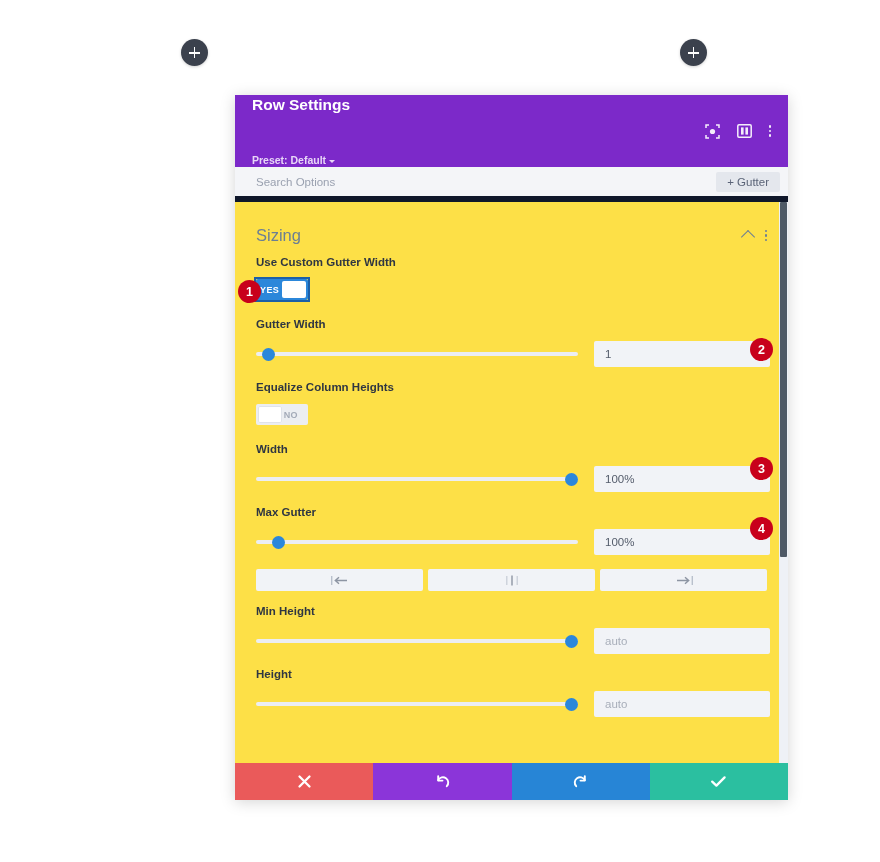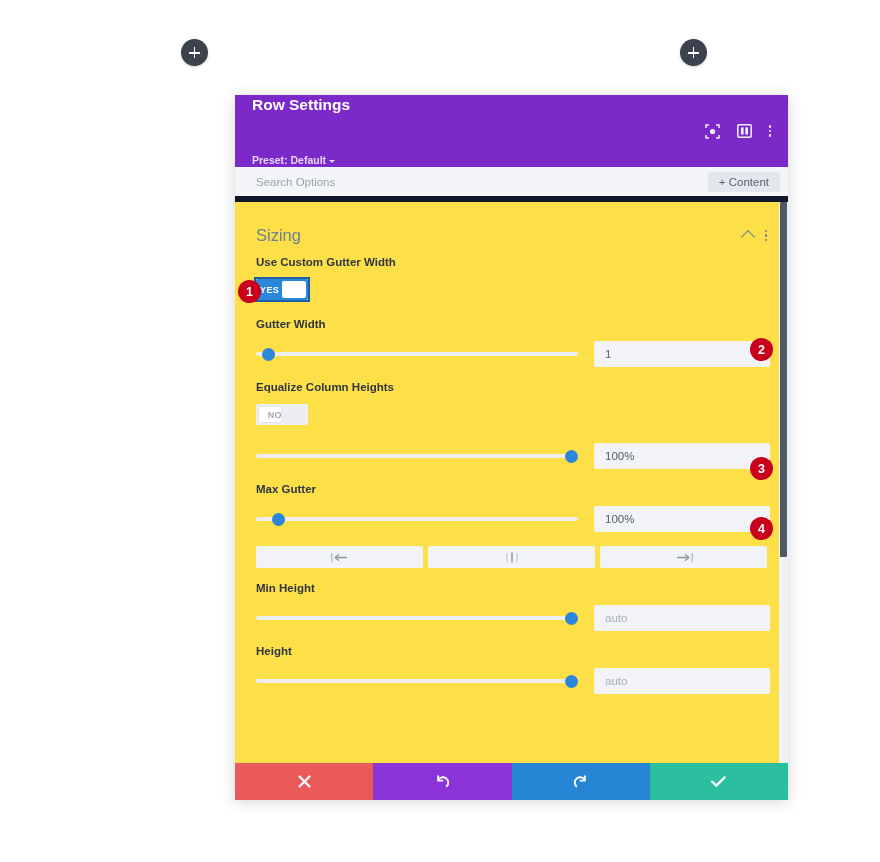--- a/index.html
+++ b/index.html
@@ -235,21 +235,21 @@
     position: absolute;
     font-size: 9px;
     font-weight: bold;
     letter-spacing: 0.4px;
   }
   .toggle.on  { background: #2b87da; }
   .toggle.on  .knob { right: 2px; }
   .toggle.on  .tlabel { left: 4px; color: #ffffff; }
   .toggle.off { background: #eceef2; }
   .toggle.off .knob { left: 2px; box-shadow: 0 0 0 1px #e0e3ea inset; }
-  .toggle.off .tlabel { right: 26px; color: #a3aab8; }
+  .toggle.off .tlabel { right: 10px; color: #a3aab8; }
 
   .toggle-wrap { position: relative; display: inline-block; }
   .toggle-wrap.highlight {
     outline: 2px solid #1c5fa8;
     outline-offset: 0px;
   }
 
   
   .slider-row {
     display: flex;
@@ -401,21 +401,21 @@
             <i></i>
         </span>
       </span>
     </div>
   </div>
 
 
   <div class="search-row">
     <input class="search-input" type="text" placeholder="Search Options" style="">
     <div class="filter-btn">
-      <span>+ Content</span>
+      <span>+ Gutter</span>
     </div>
   </div>
 
   <div class="modal-body">
     <div class="body-inner">
 
       <div class="section-head">
         <div class="section-title">Sizing</div>
         <div class="section-tools">
           <span class="chev-up"></span>
@@ -452,20 +452,21 @@
         <div class="field-label">Equalize Column Heights</div>
         <div class="toggle-wrap">
           <div class="toggle off">
             <span class="knob"></span>
             <span class="tlabel">NO</span>
           </div>
         </div>
       </div>
 
       <div class="field">
+        <div class="field-label">Width</div>
         <div class="slider-row">
           <div class="slider">
             <div class="track"></div>
             <div class="handle" style="left:96%"></div>
           </div>
           <input class="val-input" type="text" value="100%" style="">
         </div>
       </div>
 
       <div class="field">

